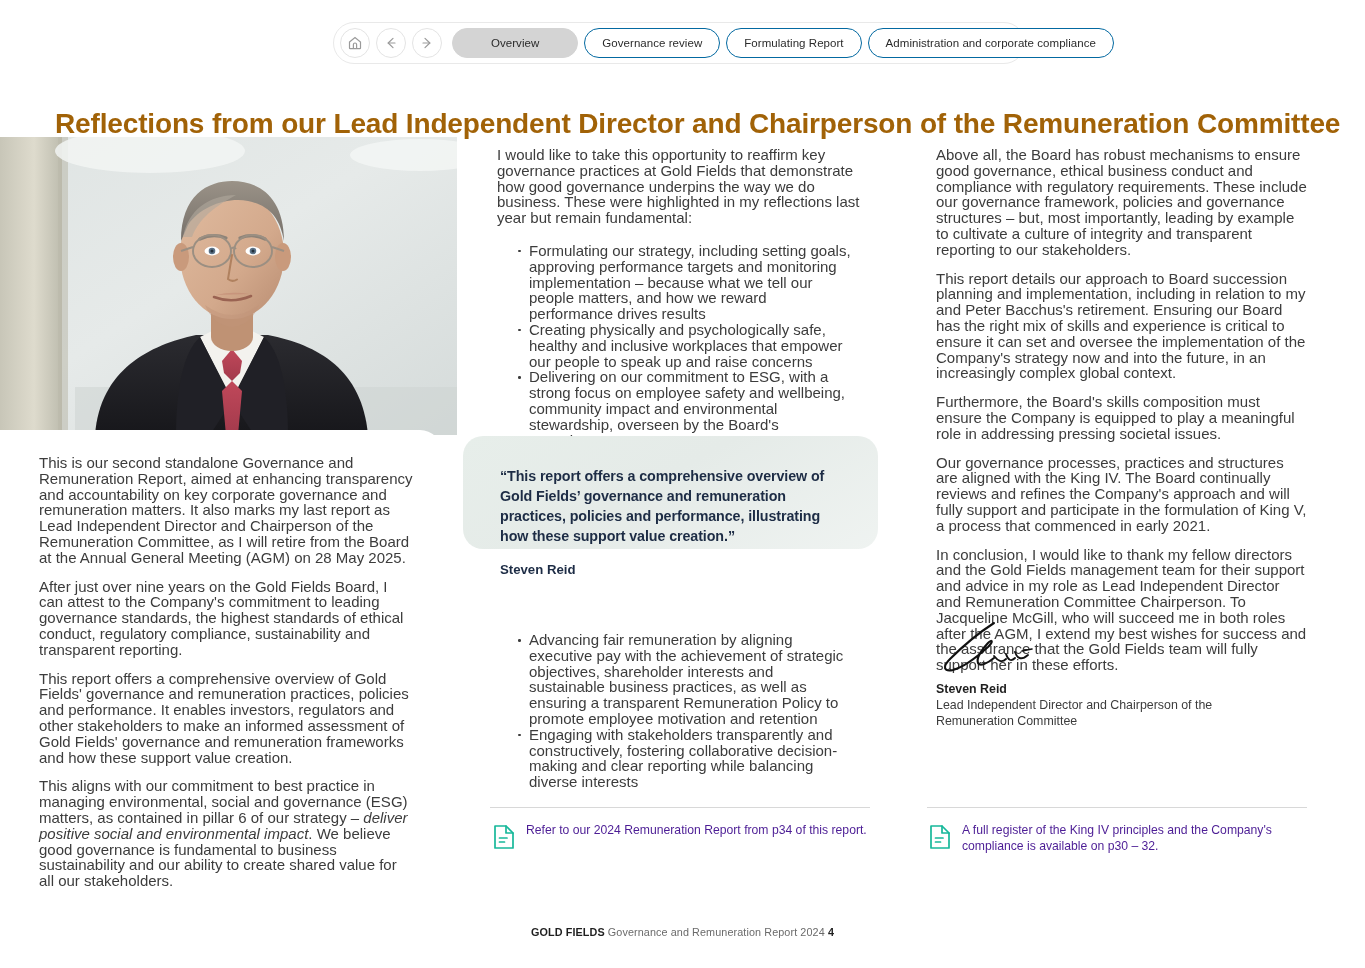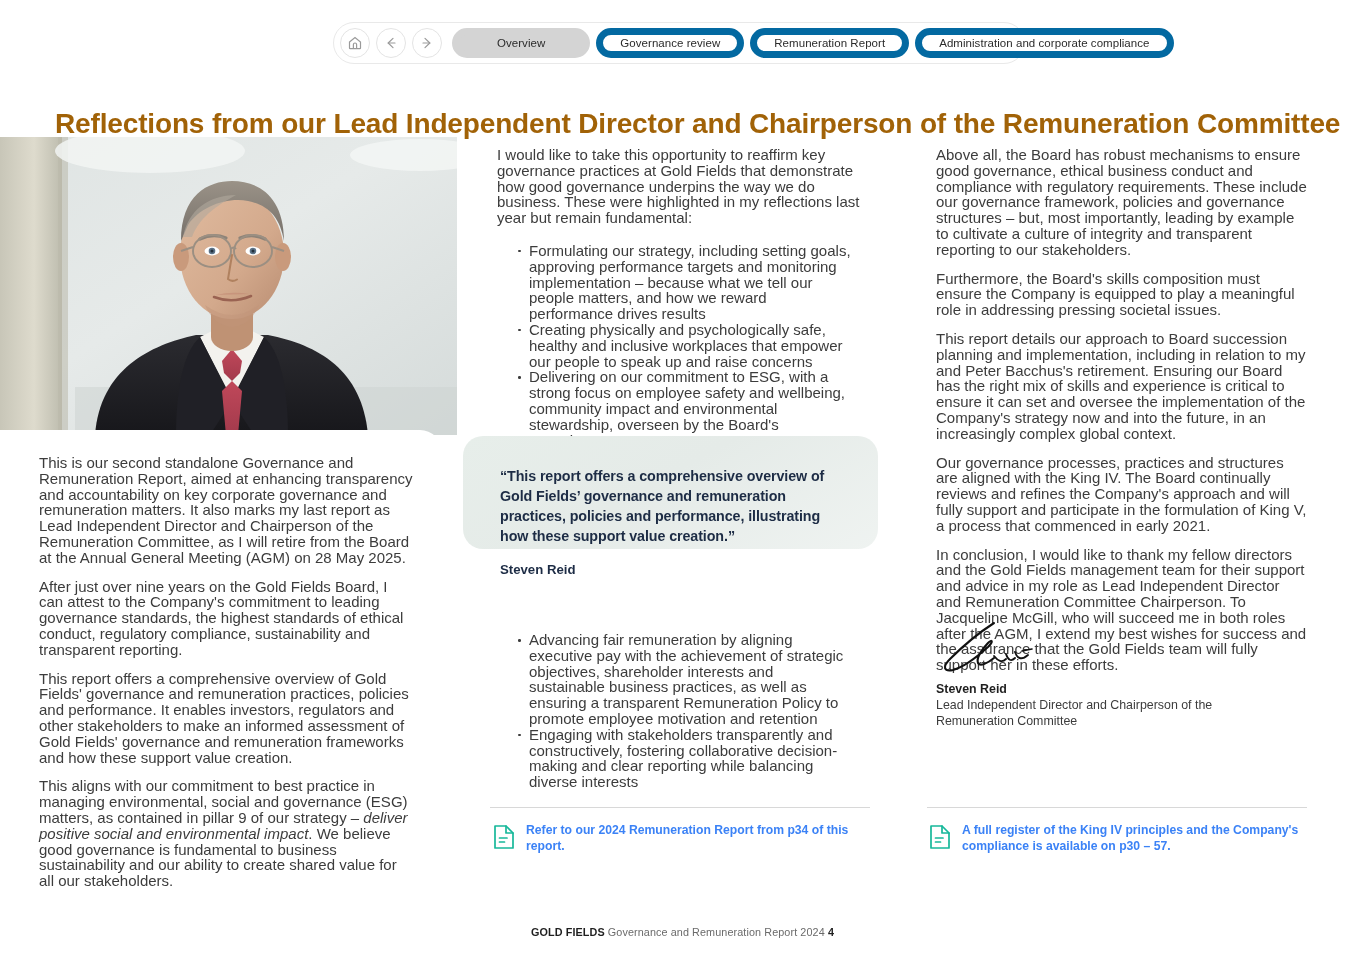--- a/index.html
+++ b/index.html
@@ -42,21 +42,21 @@
     background: #ffffff;
     display: flex;
     align-items: center;
     justify-content: center;
     flex: 0 0 auto;
   }
   .nav-circle svg { display: block; }
   .nav-tab {
     height: 30px;
     border-radius: 15px;
-    border: 7px solid #0369a1;
+    border: 1px solid #0369a1;
     background: #ffffff;
     display: flex;
     align-items: center;
     justify-content: center;
     padding: 0 17px;
     font-size: 11.5px;
     color: #2b2b2b;
     white-space: nowrap;
     flex: 0 0 auto;
     letter-spacing: 0.05px;
@@ -233,22 +233,22 @@
     align-items: flex-start;
   }
   #ref-box-left { left: 493px; width: 390px; }
   #ref-box-right { left: 929px; width: 390px; }
 
   .ref-icon { flex: 0 0 auto; margin-top: 1px; }
   .ref-icon svg { display: block; }
   .ref-text {
     font-size: 12.2px;
     line-height: 15.5px;
-    font-weight: bold;
-    color: #3b82f6;
+    font-weight: normal;
+    color: #4c1d95;
   }
 
   
   #footer {
     position: absolute;
     left: 0;
     top: 926px;
     width: 1365px;
     text-align: center;
     font-size: 10.8px;
@@ -289,21 +289,21 @@
           <path d="M6 3.4 L10.8 8 L6 12.6"></path>
           <path d="M10.8 8 H4"></path>
         </svg>
       </span>
     </div>
 
     <div class="nav-tab active" id="nav-tab-overview">Overview</div>
 
     <div class="nav-tab">Governance review</div>
 
-    <div class="nav-tab">Remuneration Report</div>
+    <div class="nav-tab">Formulating Report</div>
 
     <div class="nav-tab">Administration and corporate compliance</div>
   </div>
 
   <h1 id="page-title">Reflections from our Lead Independent Director and Chairperson of the Remuneration Committee</h1>
 
   <div id="portrait">
     <svg viewBox="0 0 457 298" preserveAspectRatio="xMidYMid slice">
       <defs>
         <linearGradient id="bgWall" x1="0" y1="0" x2="1" y2="1">
@@ -388,21 +388,21 @@
       <path d="M205 168 q27 20 54 0 q-8 20 -27 22 q-19 -2 -27 -22" fill="#c1957a" opacity="0.45"></path>
     </svg>
   </div>
 
   <div id="intro-card"></div>
 
   <div id="left-col" class="col-text">
     <p>This is our second standalone Governance and Remuneration Report, aimed at enhancing transparency and accountability on key corporate governance and remuneration matters. It also marks my last report as Lead Independent Director and Chairperson of the Remuneration Committee, as I will retire from the Board at the Annual General Meeting (AGM) on 28 May 2025.</p>
     <p>After just over nine years on the Gold Fields Board, I can attest to the Company's commitment to leading governance standards, the highest standards of ethical conduct, regulatory compliance, sustainability and transparent reporting.</p>
     <p>This report offers a comprehensive overview of Gold Fields' governance and remuneration practices, policies and performance. It enables investors, regulators and other stakeholders to make an informed assessment of Gold Fields' governance and remuneration frameworks and how these support value creation.</p>
-    <p><span>This aligns with our commitment to best practice in managing environmental, social and governance (ESG) matters, as contained in pillar 9 of our strategy – </span><em>deliver positive social and environmental impact</em><span>. We believe good governance is fundamental to business sustainability and our ability to create shared value for all our stakeholders.</span></p>
+    <p><span>This aligns with our commitment to best practice in managing environmental, social and governance (ESG) matters, as contained in pillar 6 of our strategy – </span><em>deliver positive social and environmental impact</em><span>. We believe good governance is fundamental to business sustainability and our ability to create shared value for all our stakeholders.</span></p>
   </div>
 
   <div id="mid-col-top" class="col-text">
     <p>I would like to take this opportunity to reaffirm key governance practices at Gold Fields that demonstrate how good governance underpins the way we do business. These were highlighted in my reflections last year but remain fundamental:</p>
     <ul class="bullets">
       <li>Formulating our strategy, including setting goals, approving performance targets and monitoring implementation – because what we tell our people matters, and how we reward performance drives results</li>
       <li>Creating physically and psychologically safe, healthy and inclusive workplaces that empower our people to speak up and raise concerns</li>
       <li>Delivering on our commitment to ESG, with a strong focus on employee safety and wellbeing, community impact and environmental stewardship, overseen by the Board's committees</li>
       <li>Rigorously ensuring compliance with all applicable laws, regulations and the frameworks and standards to which the Company has committed</li>
     </ul>
@@ -415,22 +415,22 @@
 
   <div id="mid-col-bullets" class="col-text">
     <ul class="bullets">
       <li>Advancing fair remuneration by aligning executive pay with the achievement of strategic objectives, shareholder interests and sustainable business practices, as well as ensuring a transparent Remuneration Policy to promote employee motivation and retention</li>
       <li>Engaging with stakeholders transparently and constructively, fostering collaborative decision-making and clear reporting while balancing diverse interests</li>
     </ul>
   </div>
 
   <div id="right-col" class="col-text">
     <p>Above all, the Board has robust mechanisms to ensure good governance, ethical business conduct and compliance with regulatory requirements. These include our governance framework, policies and governance structures – but, most importantly, leading by example to cultivate a culture of integrity and transparent reporting to our stakeholders.</p>
+    <p>This report details our approach to Board succession planning and implementation, including in relation to my and Peter Bacchus's retirement. Ensuring our Board has the right mix of skills and experience is critical to ensure it can set and oversee the implementation of the Company's strategy now and into the future, in an increasingly complex global context.</p>
     <p>Furthermore, the Board's skills composition must ensure the Company is equipped to play a meaningful role in addressing pressing societal issues.</p>
-    <p>This report details our approach to Board succession planning and implementation, including in relation to my and Peter Bacchus's retirement. Ensuring our Board has the right mix of skills and experience is critical to ensure it can set and oversee the implementation of the Company's strategy now and into the future, in an increasingly complex global context.</p>
     <p>Our governance processes, practices and structures are aligned with the King IV. The Board continually reviews and refines the Company's approach and will fully support and participate in the formulation of King V, a process that commenced in early 2021.</p>
     <p>In conclusion, I would like to thank my fellow directors and the Gold Fields management team for their support and advice in my role as Lead Independent Director and Remuneration Committee Chairperson. To Jacqueline McGill, who will succeed me in both roles after the AGM, I extend my best wishes for success and the assurance that the Gold Fields team will fully support her in these efforts.</p>
   </div>
 
   <div id="signature">
     <svg width="110" height="56" viewBox="0 0 110 56" fill="none" stroke="#111111" stroke-linecap="round" stroke-linejoin="round">
       <path d="M58 3 C44 12 26 27 14 39 C6 47 8 52 17 50 C28 47 42 36 52 27 C58 21 56 19 52 23 C46 29 40 38 42 43 C44 47 52 43 58 38" stroke-width="2.1"></path>
       <path d="M58 36 C62 41 66 43 70 39" stroke-width="1.9"></path>
       <path d="M70 34 C72 40 75 42 79 38" stroke-width="1.9"></path>
       <path d="M79 32 C81 38 85 41 92 35" stroke-width="1.9"></path>
@@ -458,20 +458,20 @@
 
   <div class="ref-box" id="ref-box-right">
     <span class="ref-icon">
       <svg width="22" height="26" viewBox="0 0 22 26" fill="none" stroke="#17b89a" stroke-width="1.7" stroke-linejoin="round" stroke-linecap="round">
         <path d="M2 2 H13 L20 9 V24 H2 Z"></path>
         <path d="M13 2 V9 H20"></path>
         <path d="M6.5 14 H14"></path>
         <path d="M6.5 18 H11.5"></path>
       </svg>
     </span>
-    <span class="ref-text">A full register of the King IV principles and the Company's compliance is available on p30 – 57.</span>
+    <span class="ref-text">A full register of the King IV principles and the Company's compliance is available on p30 – 32.</span>
   </div>
 
   <div id="footer">
     <span id="footer-brand">GOLD FIELDS</span><span id="footer-desc"> Governance and Remuneration Report 2024 </span><span id="footer-page">4</span>
   </div>
 
 </div>
 
 </body></html>

